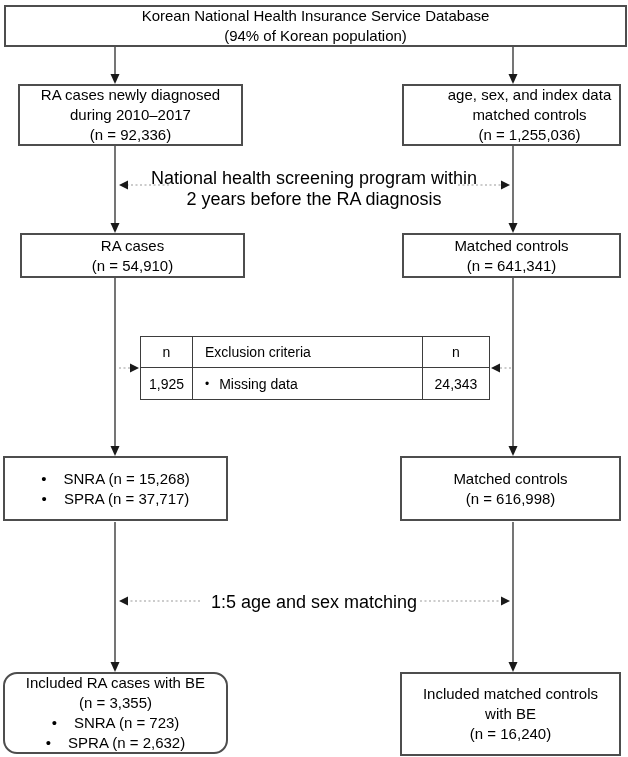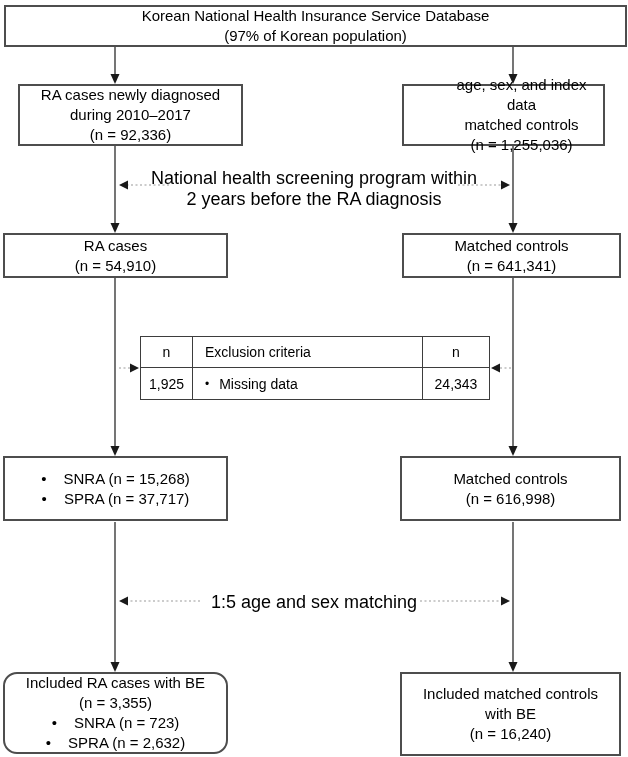--- a/index.html
+++ b/index.html
@@ -99,40 +99,40 @@
       <path class="arrow-head" d="M119 601 L128 596.5 L128 605.5 Z"></path>
     </g>
     <g>
       <path class="dotted-line" d="M420 601 H501"></path>
       <path class="arrow-head" d="M510 601 L501 596.5 L501 605.5 Z"></path>
     </g>
   </svg>
 
   <div class="box" style="left:4px; top:5px; width:623px; height:42px;">
     <div class="line">Korean National Health Insurance Service Database</div>
-    <div class="line">(97% of Korean population)</div>
+    <div class="line">(94% of Korean population)</div>
   </div>
 
   <div class="box" style="left:18px; top:84px; width:225px; height:62px;">
     <div class="line">RA cases newly diagnosed</div>
     <div class="line">during 2010–2017</div>
     <div class="line">(n = 92,336)</div>
   </div>
-  <div class="box" style="left:402px; top:84px; width:203px; height:62px;padding-left:36px;">
+  <div class="box" style="left:402px; top:84px; width:219px; height:62px;padding-left:36px;">
     <div class="line">age, sex, and index data</div>
     <div class="line">matched controls</div>
     <div class="line">(n = 1,255,036)</div>
   </div>
 
   <div class="float-label" style="left:149px; top:168px; width:330px;">
     <div class="line">National health screening program within</div>
     <div class="line">2 years before the RA diagnosis</div>
   </div>
 
-  <div class="box" style="left:3px; top:233px; width:225px; height:45px;">
+  <div class="box" style="left:20px; top:233px; width:225px; height:45px;">
     <div class="line">RA cases</div>
     <div class="line">(n = 54,910)</div>
   </div>
   <div class="box" style="left:402px; top:233px; width:219px; height:45px;">
     <div class="line">Matched controls</div>
     <div class="line">(n = 641,341)</div>
   </div>
 
   <div class="exclusion-table">
     <div class="cell bcol brow">n</div>

